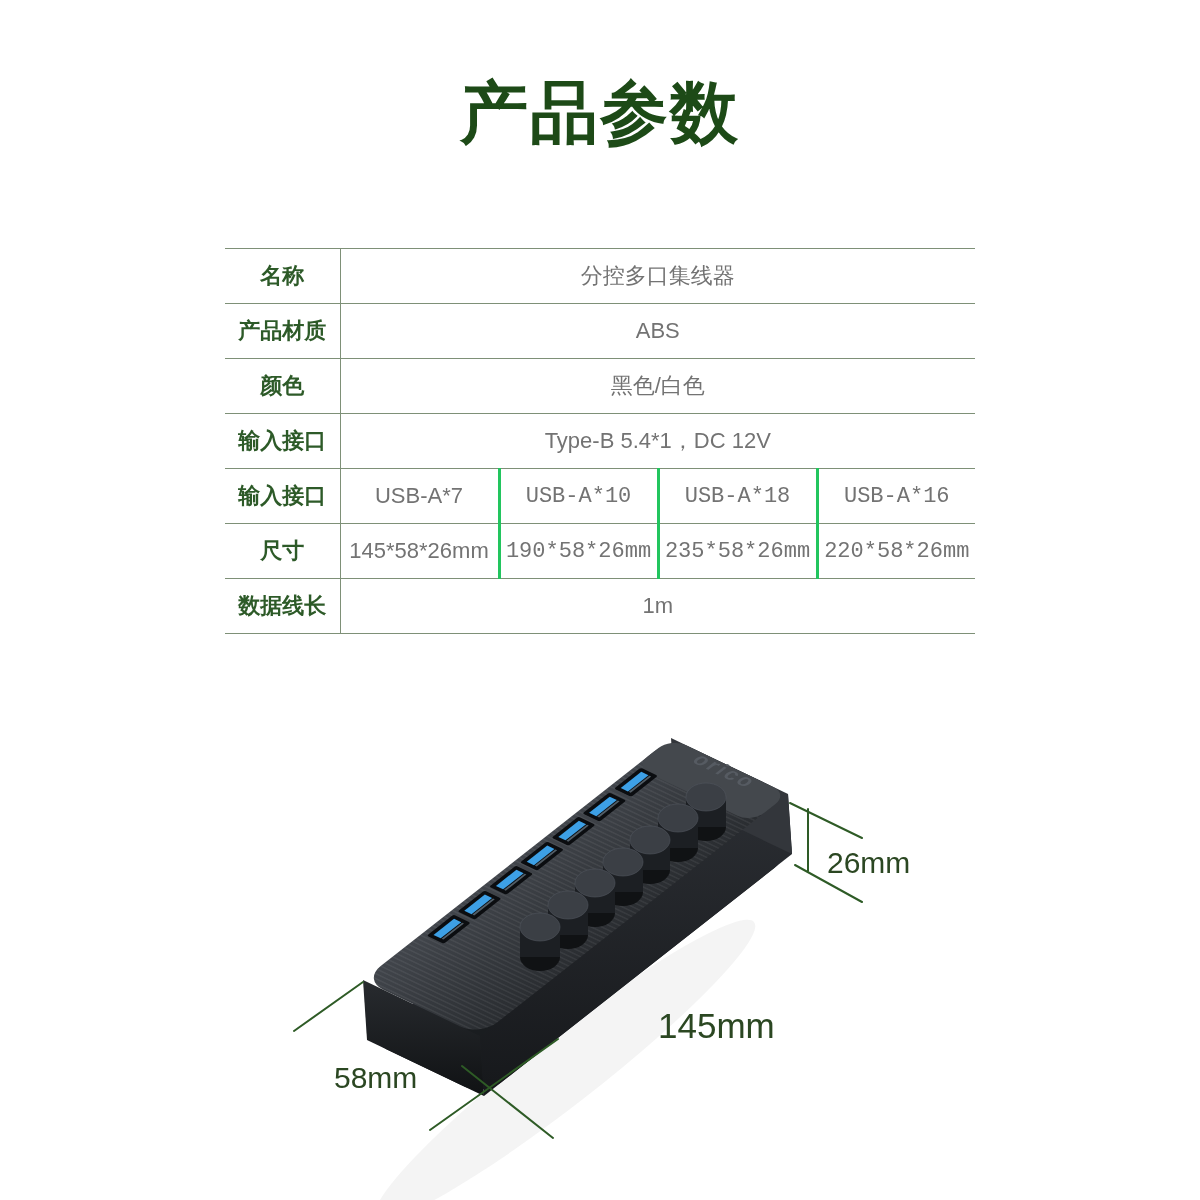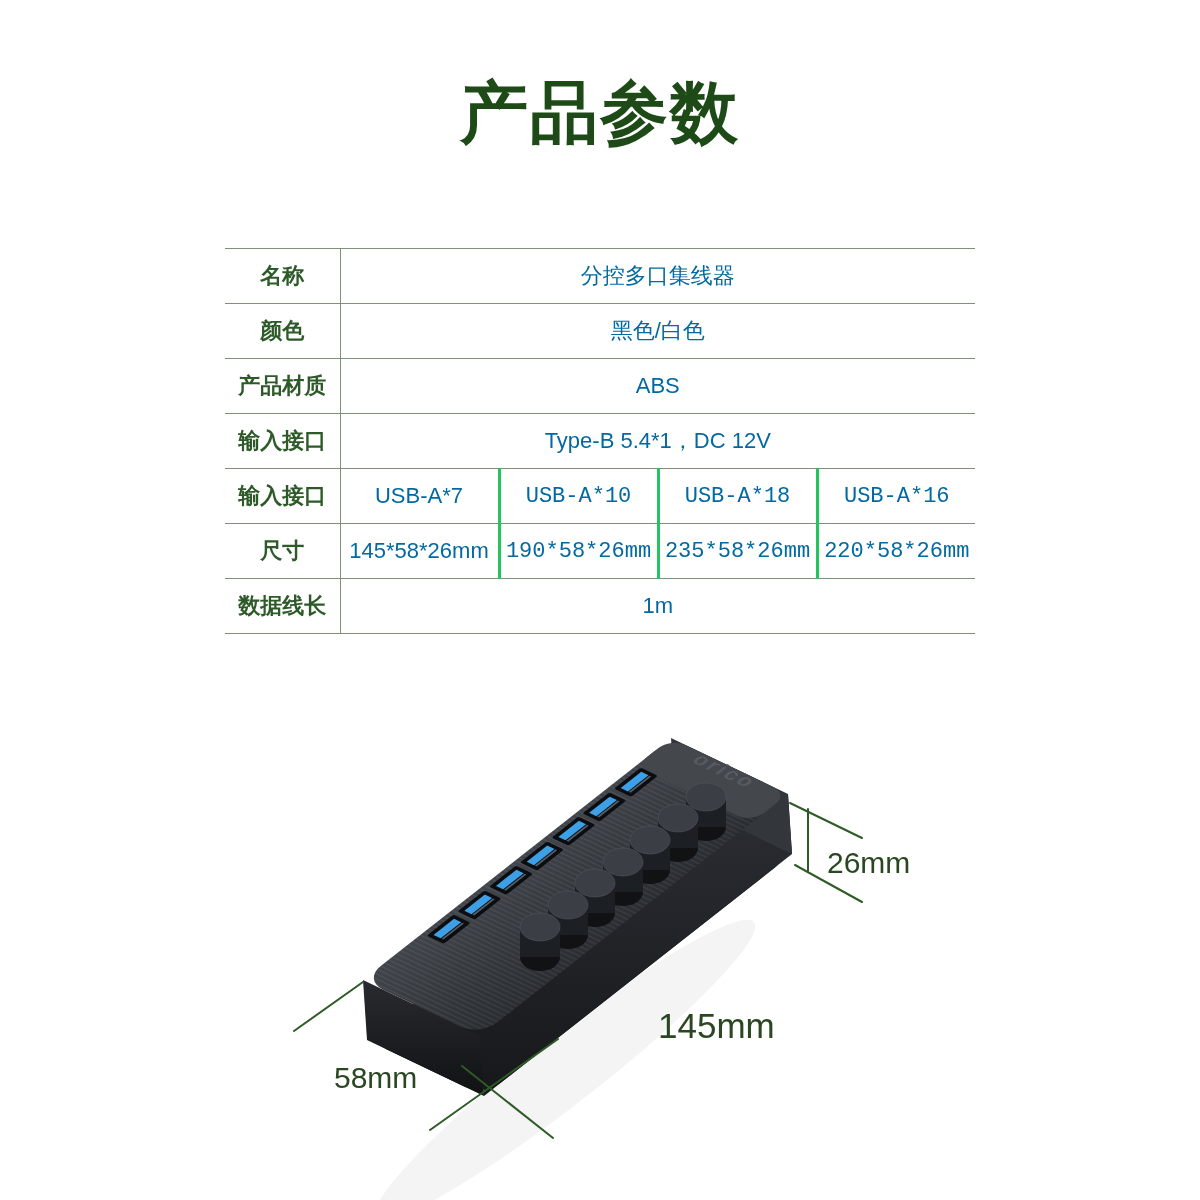--- a/index.html
+++ b/index.html
@@ -10,21 +10,21 @@
   .title {
     position:absolute; top:68px; left:0; width:1200px; text-align:center;
     font-size:68px; font-weight:bold; color:#1d4a17; letter-spacing:2px;
   }
   table.spec {
     position:absolute; top:212px; left:225px; width:750px;
     border-collapse:collapse; table-layout:fixed;margin-top:36px;
   }
   table.spec td {
     height:54px; padding:0; text-align:center; vertical-align:middle;
-    border-top:1px solid #7e9077; font-size:22px; color:#0369a1;
+    border-top:1px solid #7e9077; font-size:22px; color:#737373;
   }
   table.spec tr.last td { border-bottom:1px solid #7e9077; }
   table.spec td.lbl {
     border-right:1px solid #7e9077; color:#2d5a28; font-weight:bold;
   }
   table.spec td.vb { border-left:3px solid #22c55e;font-family:Liberation Mono, monospace; }
   .figure { position:absolute; top:730px; left:0; width:1200px; height:470px; }
   .dim-text { font-size:30px; fill:#2b4722; }
   .dim-text-lg { font-size:35px; fill:#2b4722; }
   .dim-line { stroke:#2e5b26; stroke-width:2; fill:none; stroke-linecap:round; }
@@ -43,26 +43,26 @@
         <col style="width:159px">
         <col style="width:159px">
         <col style="width:158px">
     </colgroup>
     <tbody>
         <tr>
       <td class="lbl">名称</td>
       <td colspan="4">分控多口集线器</td>
     </tr>
     <tr>
+      <td class="lbl">产品材质</td>
+      <td colspan="4">ABS</td>
+    </tr>
+    <tr>
       <td class="lbl">颜色</td>
       <td colspan="4">黑色/白色</td>
-    </tr>
-    <tr>
-      <td class="lbl">产品材质</td>
-      <td colspan="4">ABS</td>
     </tr>
     <tr>
       <td class="lbl">输入接口</td>
       <td colspan="4">Type-B 5.4*1，DC 12V</td>
     </tr>
     <tr>
       <td class="lbl">输入接口</td>
       <td>USB-A*7</td>
       <td class="vb">USB-A*10</td>
       <td class="vb">USB-A*18</td>

